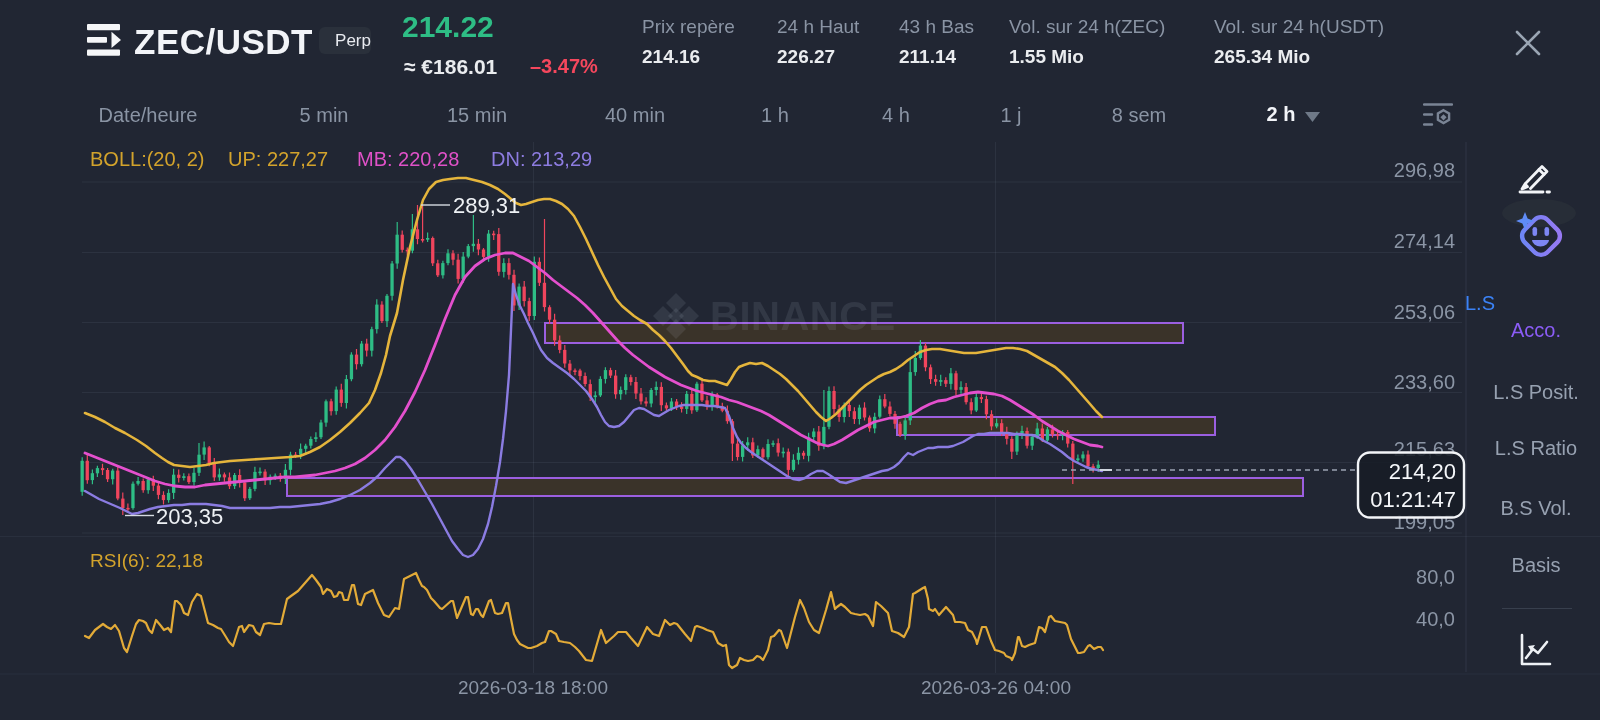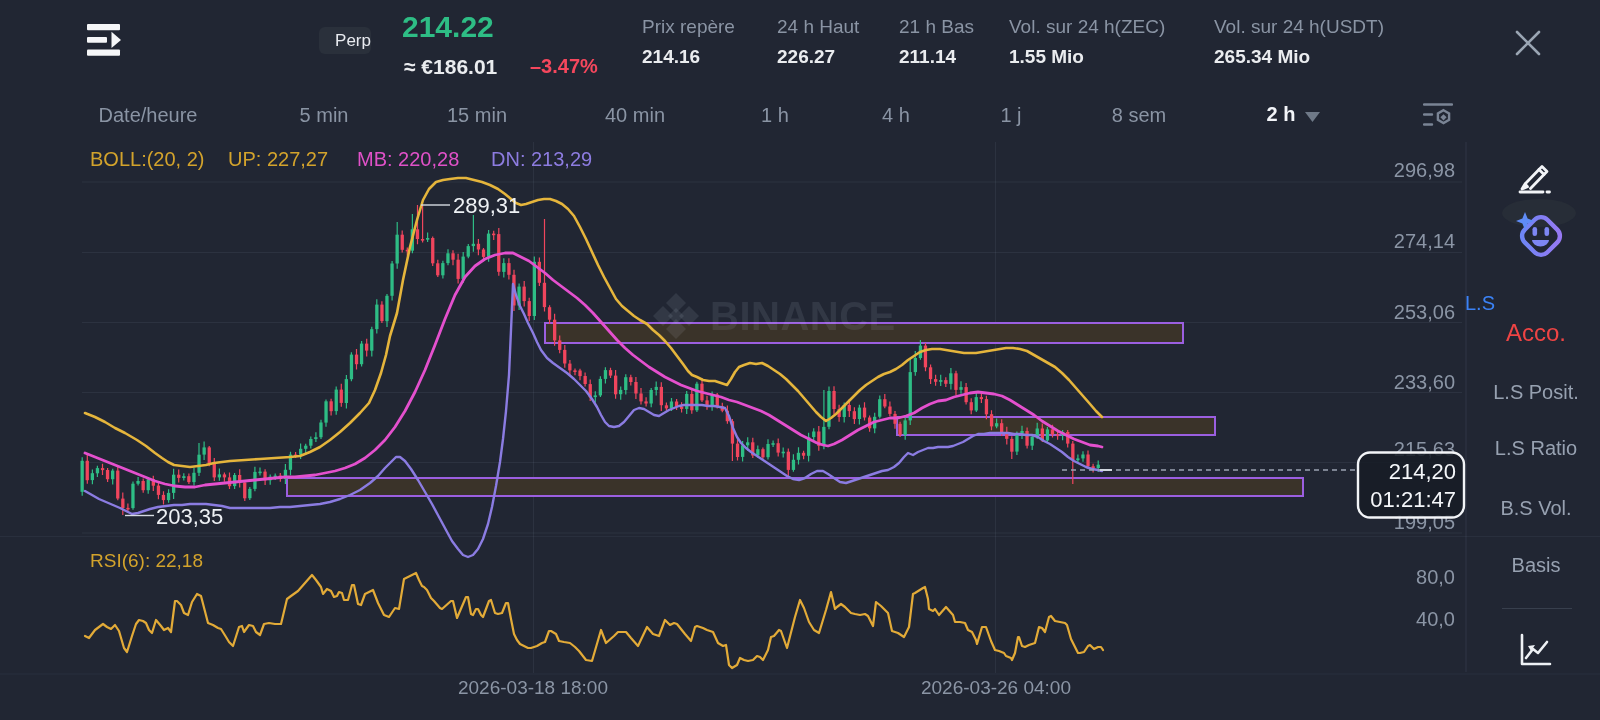--- a/index.html
+++ b/index.html
@@ -274,29 +274,30 @@
         <line x1="1466" y1="142" x2="1466" y2="672" stroke="rgba(160,175,200,0.12)" stroke-width="1"></line>
       </svg></div>
     <div class="abs" style="left:87px;top:22px"><svg width="36" height="36" viewBox="0 0 36 36">
         <g fill="#f5f6f8">
           <rect x="0" y="2" width="33" height="6.2" rx="1"></rect>
           <rect x="0" y="15" width="20" height="5.8" rx="1"></rect>
           <path d="M24.5 9.8L34 17.9L24.5 26Z"></path>
           <rect x="0" y="27.6" width="33" height="6.2" rx="1"></rect>
         </g>
       </svg></div>
+    <div class="abs" style="left:134px;top:22px;font-size:35px;font-weight:bold;color:#f2f4f8;letter-spacing:0.5px">ZEC/USDT</div>
     <div class="abs" style="left:319px;top:27px;width:52px;height:27px;background:#2a303b;border-radius:6px;color:#e9ebf0;font-size:17px;text-align:right;line-height:27px">Perp</div>
     <div class="abs" style="left:402px;top:10px;font-size:30px;font-weight:bold;color:#2ebd85">214.22</div>
     <div class="abs" style="left:404px;top:55px;font-size:21px;font-weight:bold;color:#eaecef">≈ €186.01</div>
     <div class="abs" style="left:530px;top:55px;font-size:20px;font-weight:bold;color:#f5475d">–3.47%</div>
     <div class="abs" style="left:642px;top:16px;font-size:19px;color:#8a94a4">Prix repère</div>
     <div class="abs" style="left:642px;top:46px;font-size:19px;font-weight:bold;color:#eaecef">214.16</div>
     <div class="abs" style="left:777px;top:16px;font-size:19px;color:#8a94a4">24 h Haut</div>
     <div class="abs" style="left:777px;top:46px;font-size:19px;font-weight:bold;color:#eaecef">226.27</div>
-    <div class="abs" style="left:899px;top:16px;font-size:19px;color:#8a94a4">21 h Bas</div>
+    <div class="abs" style="left:899px;top:16px;font-size:19px;color:#8a94a4">43 h Bas</div>
     <div class="abs" style="left:899px;top:46px;font-size:19px;font-weight:bold;color:#eaecef">211.14</div>
     <div class="abs" style="left:1009px;top:16px;font-size:19px;color:#8a94a4">Vol. sur 24 h(ZEC)</div>
     <div class="abs" style="left:1009px;top:46px;font-size:19px;font-weight:bold;color:#eaecef">1.55 Mio</div>
     <div class="abs" style="left:1214px;top:16px;font-size:19px;color:#8a94a4">Vol. sur 24 h(USDT)</div>
     <div class="abs" style="left:1214px;top:46px;font-size:19px;font-weight:bold;color:#eaecef">265.34 Mio</div>
     <div class="abs" style="left:1514px;top:29px"><svg width="28" height="28" viewBox="0 0 28 28">
         <path d="M3 3L25 25M25 3L3 25" stroke="#9aa5b3" stroke-width="2.6" stroke-linecap="round"></path>
       </svg></div>
     <div class="abs" style="left:148px;top:104px;transform:translateX(-50%);font-size:20px;color:#8a94a4">Date/heure</div>
     <div class="abs" style="left:324px;top:104px;transform:translateX(-50%);font-size:20px;color:#8a94a4">5 min</div>
@@ -342,21 +343,21 @@
           <rect x="15" y="14" width="32" height="32" rx="9" fill="none" stroke="url(#aig)" stroke-width="4.4"></rect>
         </g>
 <g fill="#7d86f3">
           <rect x="22.5" y="21" width="4.6" height="9" rx="2.3"></rect>
           <rect x="34.5" y="21" width="4.6" height="9" rx="2.3"></rect>
           <path d="M22 34a8.5 6.5 0 0 0 17 0z"></path>
         </g>
 <path d="M15 6l2.6 6.4L24 15l-6.4 2.6L15 24l-2.6-6.4L6 15l6.4-2.6z" fill="#5f8cf7"></path>
 </svg></div>
     <div class="abs" style="left:1480px;top:292px;transform:translateX(-50%);font-size:20px;color:#3b82f6">L.S</div>
-    <div class="abs" style="left:1536px;top:319px;transform:translateX(-50%);font-size:24px;color:#ef4444">Acco.</div>
+    <div class="abs" style="left:1536px;top:319px;transform:translateX(-50%);font-size:20px;color:#8b5cf6">Acco.</div>
     <div class="abs" style="left:1536px;top:381px;transform:translateX(-50%);font-size:20px;color:#97a1b1">L.S Posit.</div>
     <div class="abs" style="left:1536px;top:437px;transform:translateX(-50%);font-size:20px;color:#97a1b1">L.S Ratio</div>
     <div class="abs" style="left:1536px;top:497px;transform:translateX(-50%);font-size:20px;color:#97a1b1">B.S Vol.</div>
     <div class="abs" style="left:1536px;top:554px;transform:translateX(-50%);font-size:20px;color:#97a1b1">Basis</div>
     <div class="abs" style="left:1502px;top:608px;width:70px;height:1px;background:rgba(160,175,200,0.18)"></div>
     <div class="abs" style="left:1519px;top:633px"><svg width="33" height="35" viewBox="0 0 33 35">
         <g stroke="#eef1f5" stroke-width="2.6" fill="none" stroke-linecap="round" stroke-linejoin="round">
           <path d="M3 2v29h28"></path>
           <path d="M7 25l7-9l5 4l9-11"></path>
         </g>

